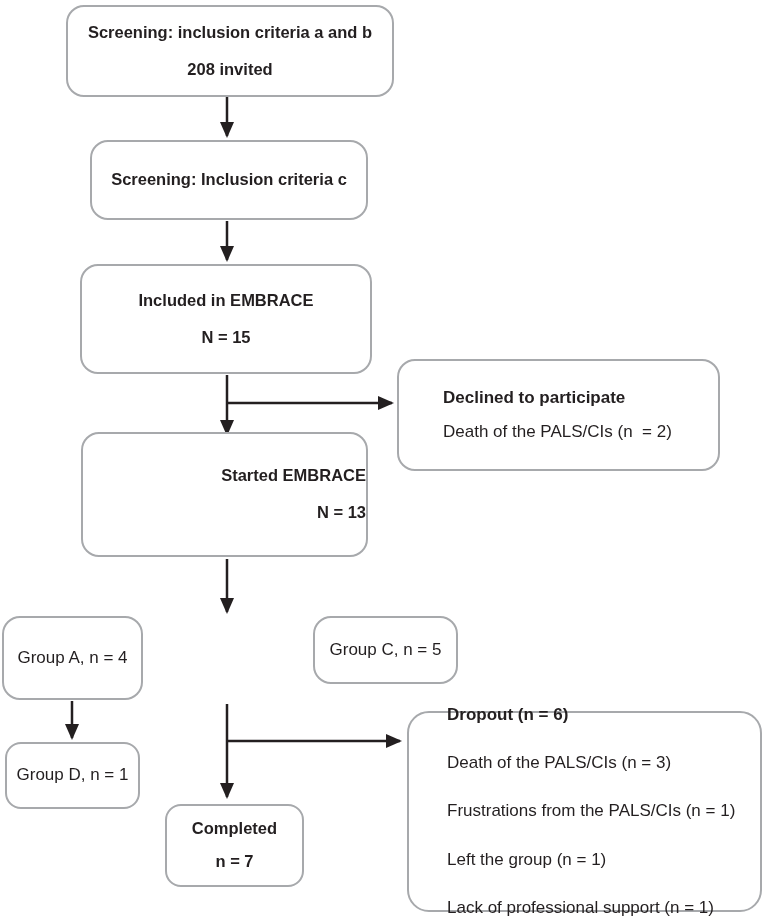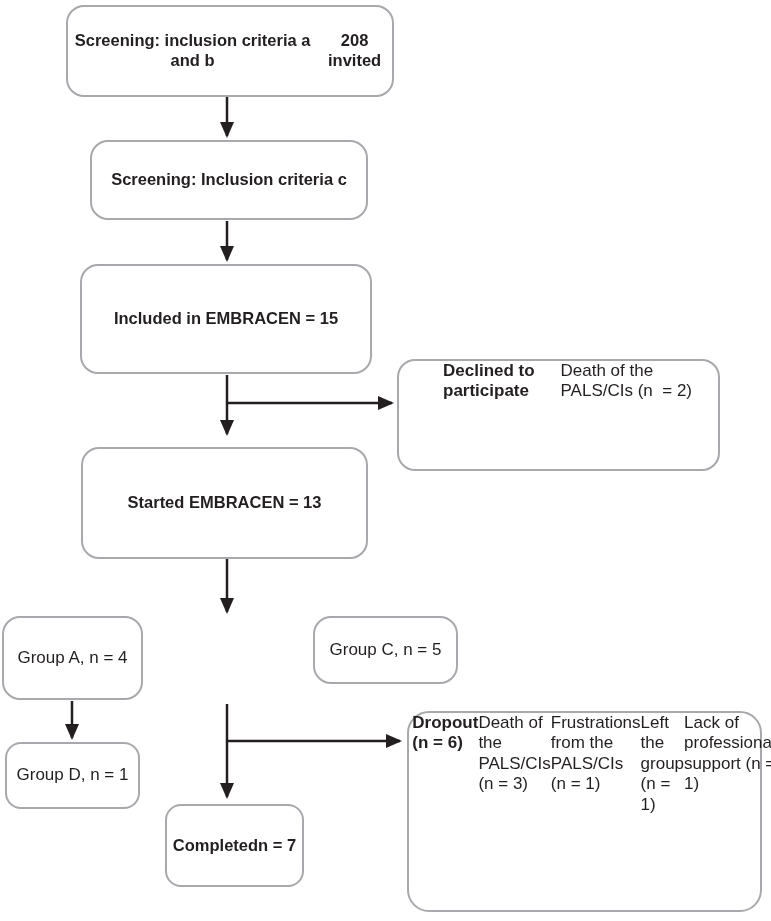--- a/index.html
+++ b/index.html
@@ -22,21 +22,21 @@
     width: 771px; height: 921px;
     pointer-events: none;
   }
   .box {
     position: absolute;
     box-sizing: border-box;
     border: 2px solid #a7a9ac;
     border-radius: 18px;
     background: #ffffff;
     display: flex;
-    flex-direction: row;
+    flex-direction: column;
     align-items: center;
     justify-content: center;
     text-align: center;
     font-size: 16.5px;
     line-height: 1.2;
     color: #231f20;
   }
   .box.bold { font-weight: bold; }
   .box .line { display: block; }
   .box.two-line { row-gap: 17px; }
@@ -45,21 +45,21 @@
     text-align: left;
   }
   .declined-box {
     row-gap: 14px;
     padding-left: 44px;
     padding-right: 10px;
     font-size: 17px;
   }
   .declined-box .title { font-weight: bold; }
   .dropout-box {
-    row-gap: 15px;
+    row-gap: 28px;
     padding-left: 38px;
     padding-right: 19px;
     font-size: 17px;
   }
   .dropout-box .title { font-weight: bold; }
   .group-box { font-weight: normal; font-size: 17px; }
 </style>
 </head>
 <body>
 
@@ -103,21 +103,21 @@
   <div class="box bold two-line" style="left:80px; top:264px; width:292px; height:110px;">
     <span class="line">Included in EMBRACE</span>
     <span class="line">N = 15</span>
   </div>
 
   <div class="box left-align declined-box" style="left:397px; top:359px; width:323px; height:112px;">
     <span class="line title">Declined to participate</span>
     <span class="line">Death of the PALS/CIs (n&nbsp; = 2)</span>
   </div>
 
-  <div class="box bold two-line" style="left:81px; top:447px; width:287px; height:112px;">
+  <div class="box bold two-line" style="left:81px; top:432px; width:287px; height:125px;align-items:flex-end;">
     <span class="line">Started EMBRACE</span>
     <span class="line">N = 13</span>
   </div>
 
   <div class="box group-box" style="left:2px; top:616px; width:141px; height:84px;">
     <span class="line">Group A, n = 4</span>
   </div>
 
 
   <div class="box group-box" style="left:313px; top:616px; width:145px; height:68px;">

